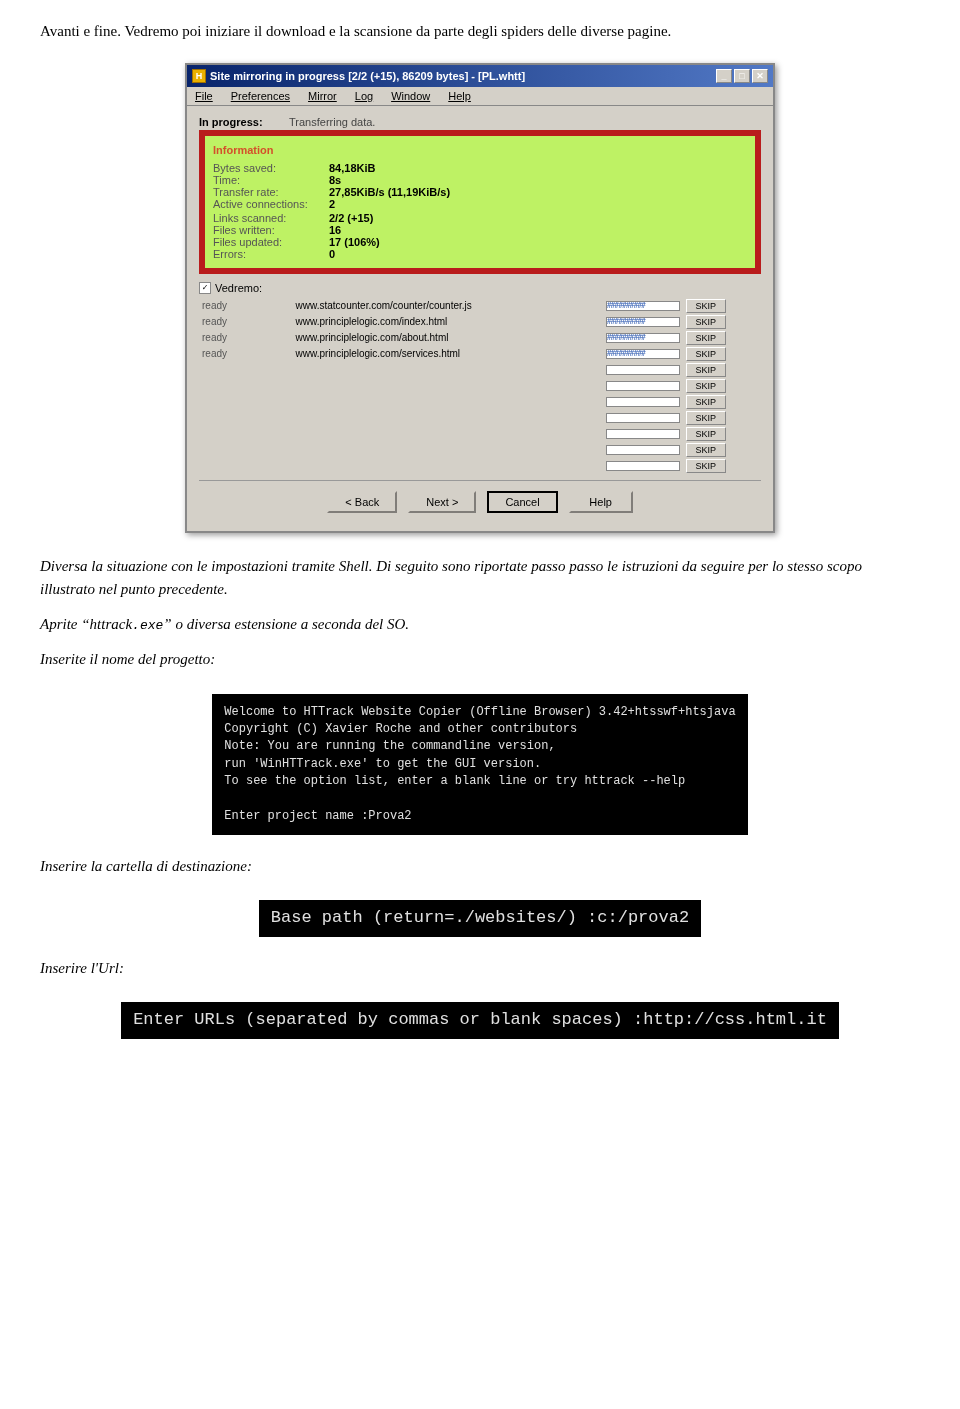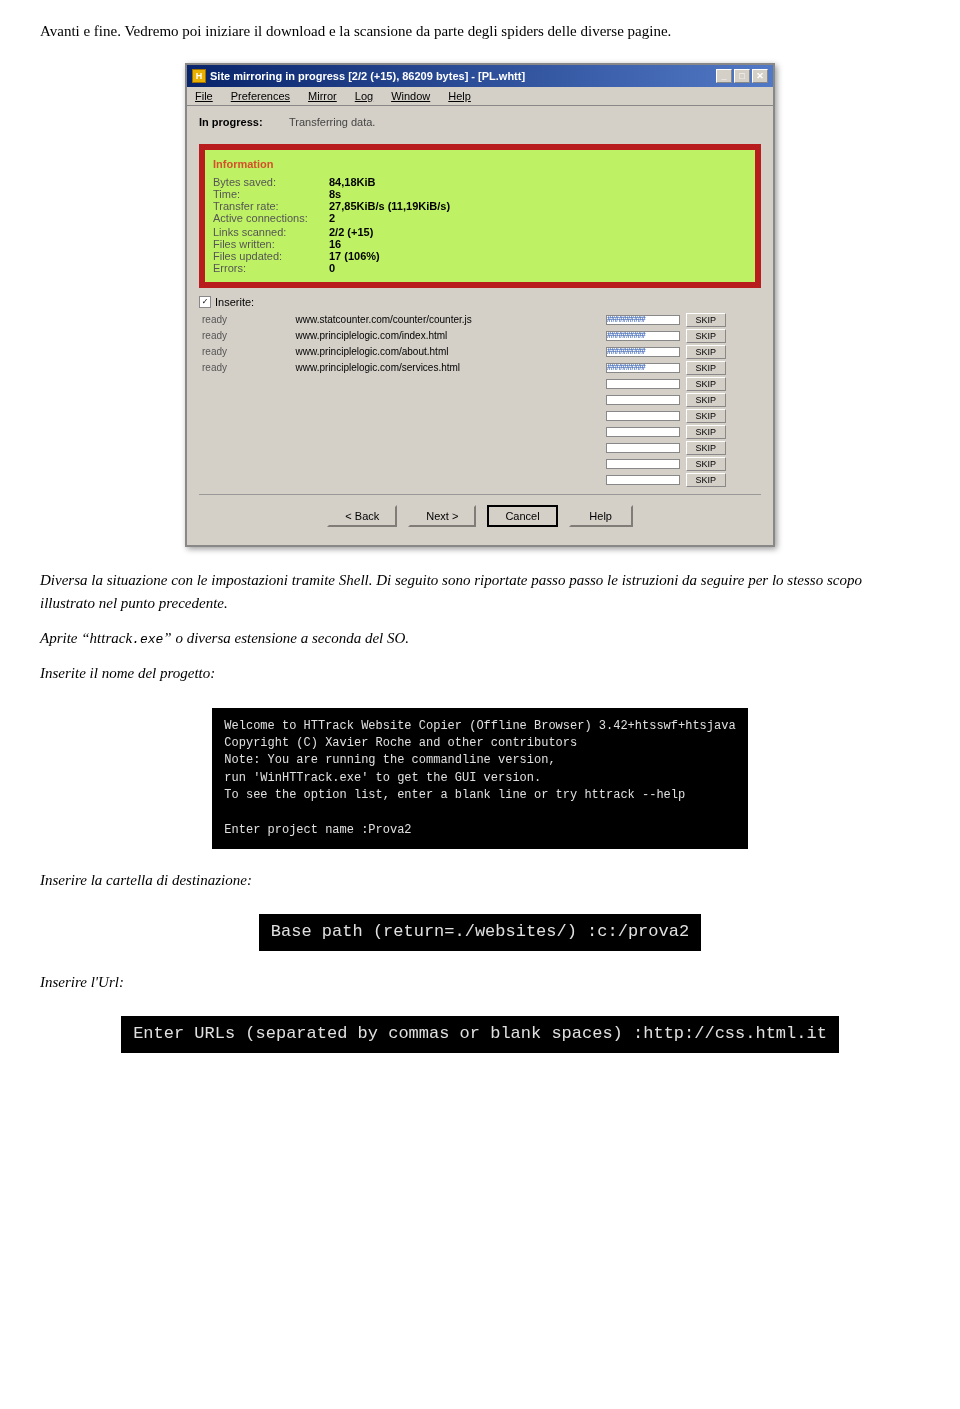--- a/index.html
+++ b/index.html
@@ -100,21 +100,21 @@
     }
 
     .win-content {
       padding: 10px 12px;
     }
 
     .win-progress-section {
       display: flex;
       align-items: center;
       gap: 10px;
-      margin-bottom: 16px;
+      margin-bottom: 2px;
     }
 
     .win-progress-label {
       font-weight: bold;
       min-width: 80px;
     }
 
     .progress-text {
       color: #444;
     }
@@ -373,21 +373,21 @@
               <span class="info-key">Errors:</span>
               <span class="info-val">0</span>
             </div>
           </div>
         </div>
       </div>
 
       <div class="win-actions-section">
         <div class="win-actions-header">
           <div class="win-checkbox">✓</div>
-          <span>Inserite:</span>
+          <span>Vedremo:</span>
         </div>
 
         <table class="win-table">
           <tbody>
 
 
 
             <tr>
               <td class="status-cell">ready</td>
               <td class="url-cell">www.statcounter.com/counter/counter.js</td>

